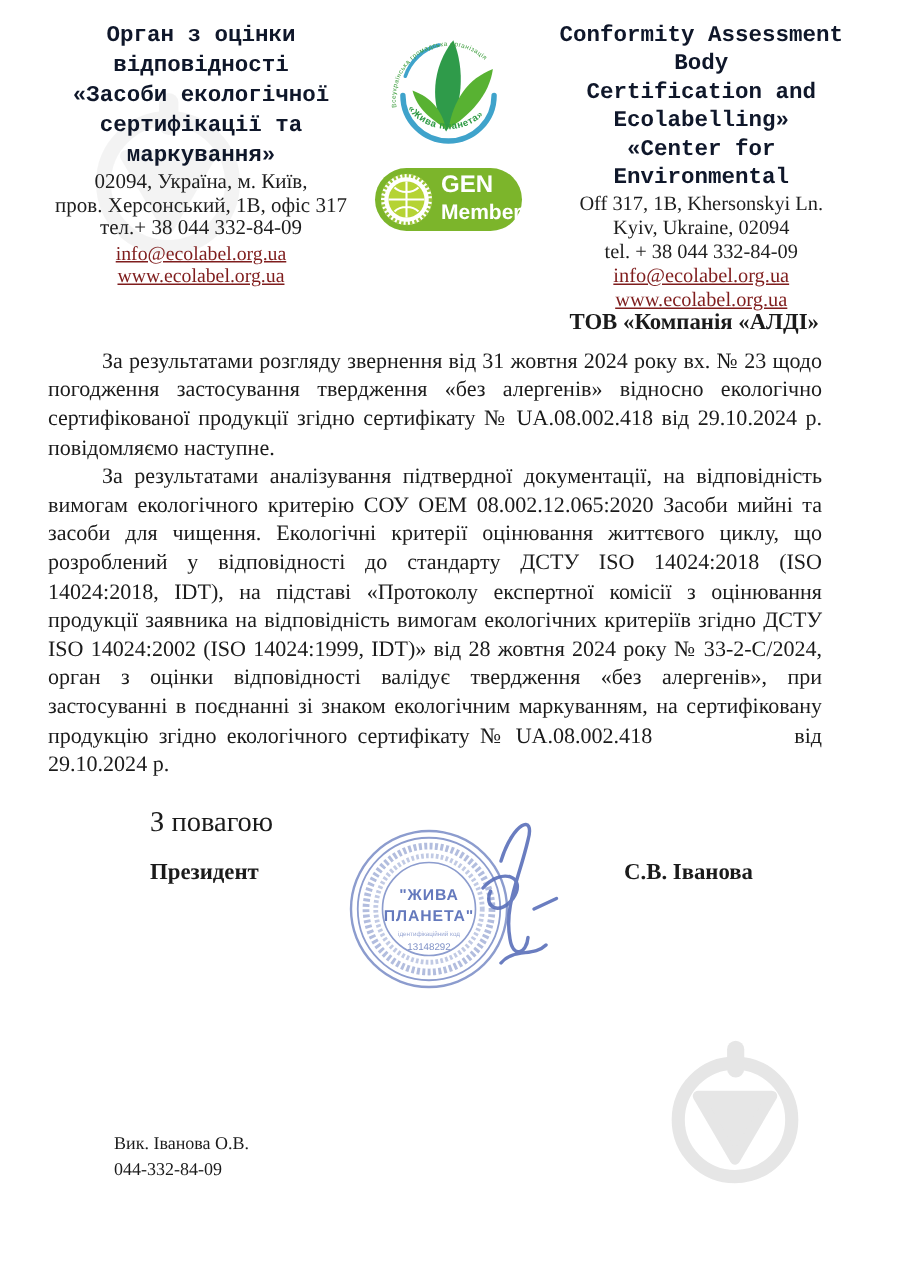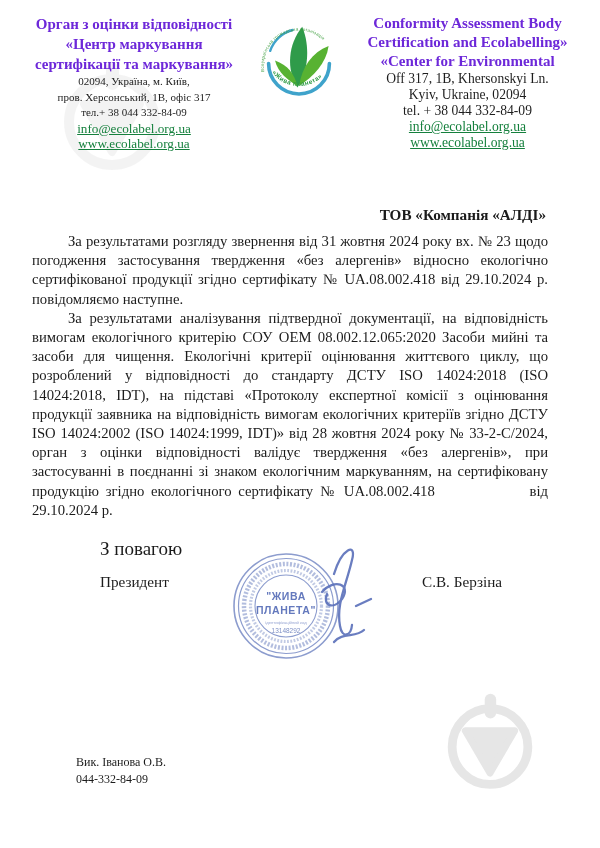--- a/index.html
+++ b/index.html
@@ -10,44 +10,44 @@
   
   .watermark{position:absolute;z-index:0;}
   .wm-header{left:62px;top:60px;width:100px;opacity:.5;}
   .wm-bottom{left:446px;top:692px;width:88px;opacity:.85;}
   
   .letterhead{position:absolute;left:30px;top:14px;width:545px;display:flex;z-index:2;}
   .lh-col{text-align:center;}
   .lh-uk{width:208px;}
   .lh-center{width:122px;display:flex;flex-direction:column;align-items:center;}
   .lh-en{width:215px;}
-  .org-line{font-weight:bold;color:#6d28d9;font-size:15px;line-height:20px;}
+  .org-line{font-weight:bold;color:#0f172a;font-size:15px;line-height:20px;font-family:Liberation Mono, monospace;}
   .lh-en .org-line{font-size:15px;line-height:19px;}
-  .addr-line{font-size:11px;line-height:15.6px;color:#1d1d1d;}
+  .addr-line{font-size:14px;line-height:15.6px;color:#1d1d1d;}
   .lh-en .addr-line{font-size:13.6px;line-height:16px;}
-  .lh-link{display:block;font-size:13.2px;line-height:15.6px;color:#15803d;text-decoration:underline;}
+  .lh-link{display:block;font-size:13.2px;line-height:15.6px;color:#7f1d1d;text-decoration:underline;}
   .lh-en .lh-link{font-size:13.6px;line-height:16px;}
   
   .org-logo{width:106px;height:96px;}
   .gen-badge{position:relative;margin-top:2px;width:98px;height:42px;border-radius:21px;background:#7cb52b;}
   .gen-globe{position:absolute;left:3px;top:3px;width:36px;height:36px;}
   .gen-text{position:absolute;left:44px;top:3px;color:#ffffff;
     font-family:"Liberation Sans","DejaVu Sans",sans-serif;text-align:left;}
   .gen-line1{font-size:16px;font-weight:bold;line-height:18px;}
   .gen-line2{font-size:14px;font-weight:bold;line-height:16px;}
   
   .letter-main{position:absolute;left:32px;top:200px;width:516px;z-index:2;}
   .ref-line{font-size:14.8px;margin-left:16px;}
   .addressee{font-size:15.2px;font-weight:bold;text-align:right;margin-top:6px;padding-right:2px;}
   .body-par{font-size:14.7px;line-height:19.2px;text-align:justify;text-indent:36px;margin:0;}
   .body-par.first{margin-top:8px;}
   .closing{font-size:19px;margin-top:18px;margin-left:68px;}
   .sig-row{display:flex;justify-content:space-between;margin-top:13px;
     padding-left:68px;padding-right:46px;}
-  .signer{font-size:15.2px;font-weight:normal;text-align:right;}
+  .signer{font-size:15.2px;font-weight:bold;text-align:right;}
   
   .stamp-wrap{position:absolute;left:230px;top:542px;width:172px;height:132px;z-index:3;}
   
   .exec-block{position:absolute;left:76px;top:754px;z-index:2;}
   .exec-line{font-size:12px;line-height:17px;}
 </style>
 </head>
 <body>
 
 <div class="page">
@@ -61,21 +61,21 @@
   <svg class="watermark wm-bottom" viewBox="0 0 100 112">
     <circle cx="50" cy="62" r="43" fill="none" stroke="#e2e2e2" stroke-width="10"></circle>
     <rect x="44" y="2" width="13" height="28" rx="6.5" fill="#e2e2e2"></rect>
     <path d="M22,44 L78,44 L50,92 Z" fill="#e2e2e2" stroke="#e2e2e2" stroke-width="8" stroke-linejoin="round"></path>
   </svg>
 
   <header class="letterhead">
 
     <div class="lh-col lh-uk">
       <div class="org-line">Орган з оцінки відповідності</div>
-      <div class="org-line">«Центр маркування</div>
+      <div class="org-line">«Засоби екологічної</div>
       <div class="org-line">сертифікації та маркування»</div>
       <div class="addr-line">02094, Україна, м. Київ,</div>
       <div class="addr-line">пров. Херсонський, 1В, офіс 317</div>
       <div class="addr-line">тел.+ 38 044 332-84-09</div>
       <a class="lh-link">info@ecolabel.org.ua</a>
       <a class="lh-link">www.ecolabel.org.ua</a>
     </div>
 
     <div class="lh-col lh-center">
       <svg class="org-logo" viewBox="0 0 120 120">
@@ -88,20 +88,32 @@
         <path d="M 58,92 C 44,70 46,38 64,16 C 74,40 72,72 58,92 Z" fill="#2f9b4a"></path>
         <path d="M 60,90 C 78,78 94,62 97,40 C 76,48 64,66 60,90 Z" fill="#58b232"></path>
         <path d="M 58,90 C 46,82 34,74 30,58 C 46,64 54,74 58,90 Z" fill="#58b232"></path>
         <text font-size="5.4" fill="#3e9e3e" font-family="Liberation Sans, sans-serif" letter-spacing="0.4">
           <textPath href="#arcTop" startOffset="2">Всеукраїнська громадська організація</textPath>
         </text>
         <text font-size="8" font-weight="bold" fill="#2e9a44" font-family="Liberation Sans, sans-serif" letter-spacing="0.5">
           <textPath href="#arcBot" startOffset="6">«Жива планета»</textPath>
         </text>
       </svg>
+      <div class="gen-badge">
+        <svg class="gen-globe" viewBox="0 0 36 36">
+          <circle cx="18" cy="18" r="17" fill="#ffffff"></circle>
+          <circle cx="18" cy="18" r="16" fill="none" stroke="#9cc43c" stroke-width="2.4" stroke-dasharray="1.6 1.4"></circle>
+          <circle cx="18" cy="18" r="12" fill="#b5d334"></circle>
+          <path d="M6,18 H30 M18,6 V30 M10,10 C14,14 22,14 26,10 M10,26 C14,22 22,22 26,26" stroke="#ffffff" stroke-width="1.4" fill="none"></path>
+        </svg>
+        <div class="gen-text">
+          <div class="gen-line1">GEN</div>
+          <div class="gen-line2">Member</div>
+        </div>
+      </div>
     </div>
 
     <div class="lh-col lh-en">
       <div class="org-line">Conformity Assessment Body</div>
       <div class="org-line">Certification and Ecolabelling»</div>
       <div class="org-line">«Center for Environmental</div>
       <div class="addr-line">Off 317, 1B, Khersonskyi Ln.</div>
       <div class="addr-line">Kyiv, Ukraine, 02094</div>
       <div class="addr-line">tel. + 38 044 332-84-09</div>
       <a class="lh-link">info@ecolabel.org.ua</a>
@@ -109,21 +121,21 @@
     </div>
   </header>
 
   <main class="letter-main">
     <div class="addressee">ТОВ «Компанія «АЛДІ»</div>
     <p class="body-par first">За результатами розгляду звернення від 31 жовтня 2024 року вх. № 23 щодо погодження застосування твердження «без алергенів» відносно екологічно сертифікованої продукції згідно сертифікату № UA.08.002.418 від 29.10.2024 р. повідомляємо наступне.</p>
     <p class="body-par">За результатами аналізування підтвердної документації, на відповідність вимогам екологічного критерію СОУ ОЕМ 08.002.12.065:2020 Засоби мийні та засоби для чищення. Екологічні критерії оцінювання життєвого циклу, що розроблений у відповідності до стандарту ДСТУ ISO 14024:2018 (ISO 14024:2018, IDT), на підставі «Протоколу експертної комісії з оцінювання продукції заявника на відповідність вимогам екологічних критеріїв згідно ДСТУ ISO 14024:2002 (ISO 14024:1999, IDT)» від 28 жовтня 2024 року № 33-2-С/2024, орган з оцінки відповідності валідує твердження «без алергенів», при застосуванні в поєднанні зі знаком екологічним маркуванням, на сертифіковану продукцію згідно екологічного сертифікату № UA.08.002.418&nbsp;&nbsp;&nbsp;&nbsp;&nbsp;&nbsp;&nbsp;&nbsp;&nbsp;&nbsp;&nbsp;&nbsp;&nbsp; від 29.10.2024 р.</p>
     <div class="closing">З повагою</div>
     <div class="sig-row">
       <span class="signer">Президент</span>
-      <span class="signer">С.В. Берзіна</span>
+      <span class="signer">С.В. Іванова</span>
     </div>
   </main>
 
   <div class="stamp-wrap">
     <svg viewBox="0 0 172 132" width="172" height="132">
       <g>
         <circle cx="56" cy="64" r="52" fill="none" stroke="#8c9cce" stroke-width="1.6"></circle>
         <circle cx="56" cy="64" r="47.5" fill="none" stroke="#8c9cce" stroke-width="1.2"></circle>
         <circle cx="56" cy="64" r="42" fill="none" stroke="#9fadd6" stroke-width="4.5" stroke-dasharray="2 1.6" opacity="0.8"></circle>
         <circle cx="56" cy="64" r="35.5" fill="none" stroke="#a6b3d9" stroke-width="3.2" stroke-dasharray="1.8 1.5" opacity="0.7"></circle>

